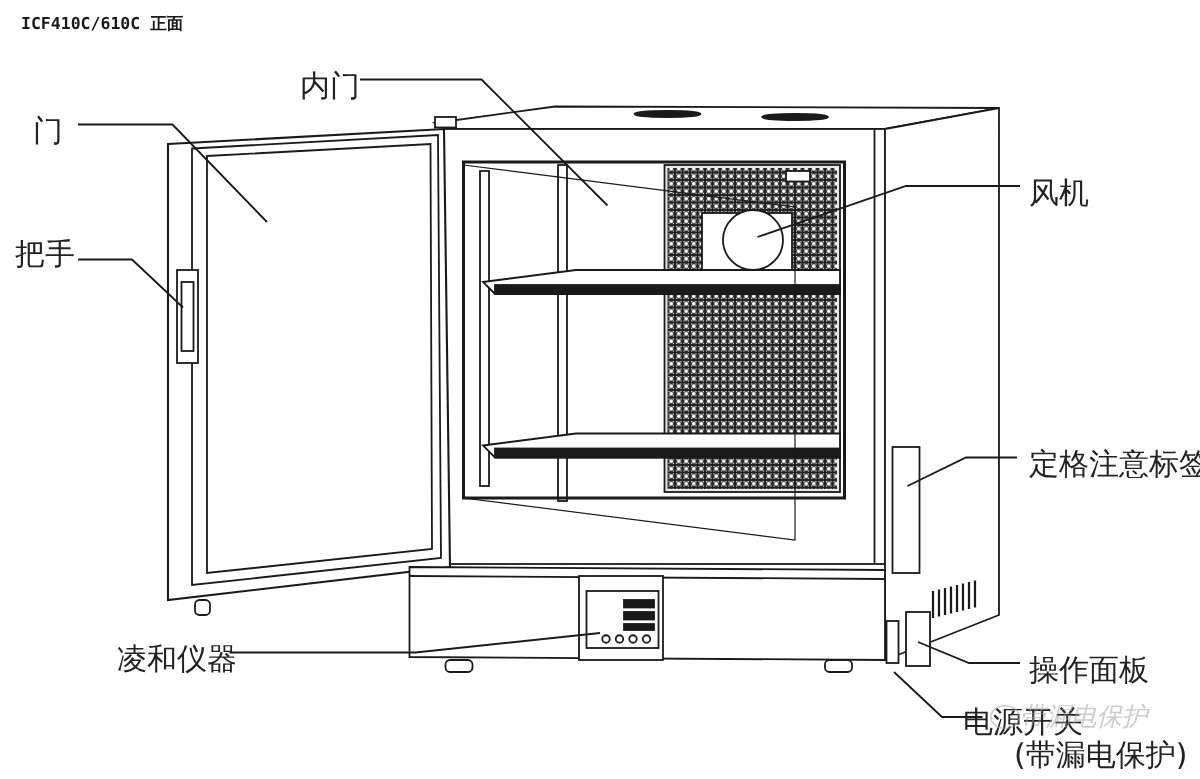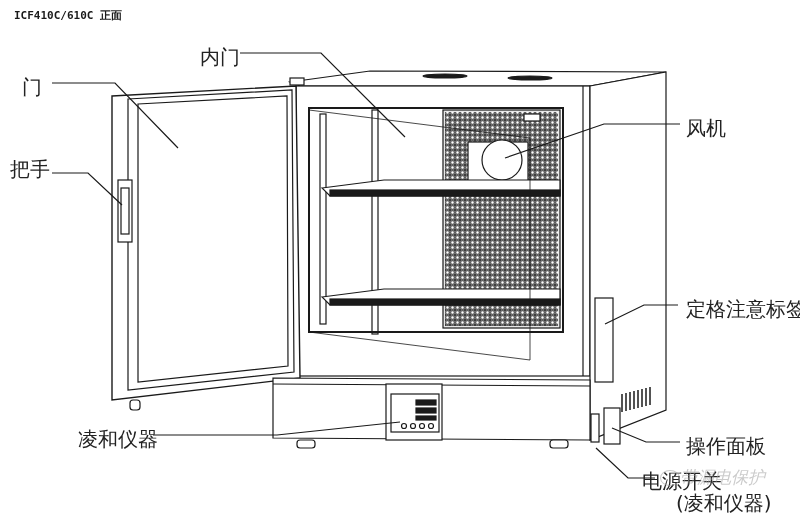--- a/index.html
+++ b/index.html
@@ -106,16 +106,16 @@
 </svg>
 
 <div class="label" style="left:22px; top:74px;">门</div>
 <div class="label" style="left:200px; top:44px;">内门</div>
 <div class="label" style="left:10px; top:156px;text-align:right;">把手</div>
 <div class="label" style="left:686px; top:115px;">风机</div>
 <div class="label" style="left:686px; top:296px;">定格注意标签</div>
 <div class="label" style="left:78px; top:426px;">凌和仪器</div>
 <div class="label" style="left:686px; top:433px;">操作面板</div>
 <div class="label" style="left:642px; top:468px;">电源开关</div>
-<div class="label" style="left:676px; top:490px;">(凌和仪器)</div>
+<div class="label" style="left:676px; top:490px;">(带漏电保护)</div>
 
 <div class="wm-icon"></div>
 <div class="watermark">带漏电保护</div>
 
 </body></html>

